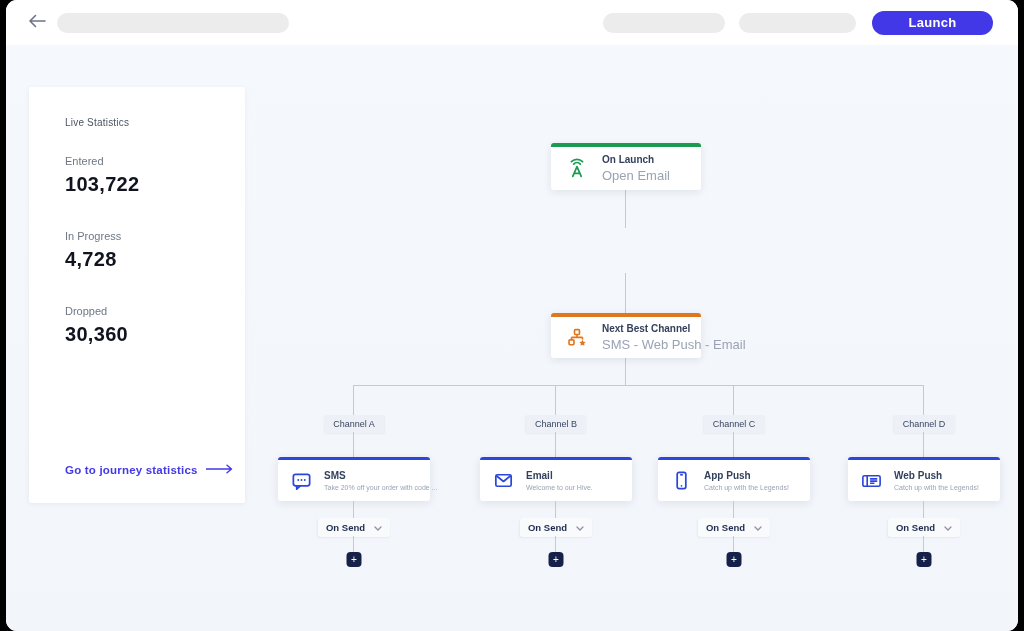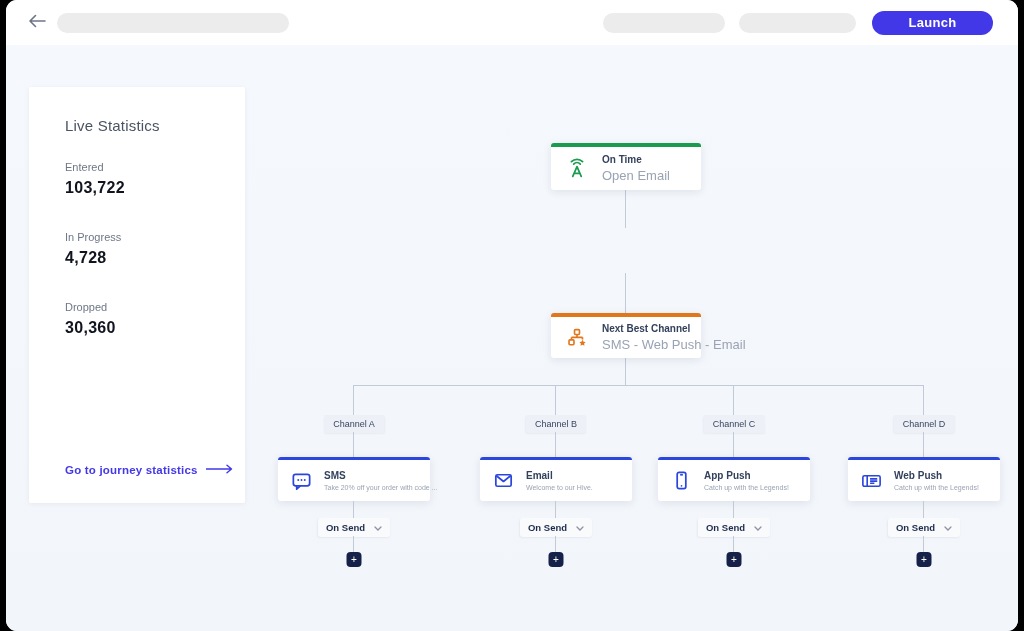--- a/index.html
+++ b/index.html
@@ -21,24 +21,24 @@
                 font-family:"Liberation Sans",sans-serif; display:flex; align-items:center; justify-content:center;
                 cursor:pointer; }
 
   
   .canvas { position:absolute; top:45px; left:0; right:0; bottom:0;
             background:linear-gradient(180deg,#f5f8fc 0%,#f2f5fa 100%); }
 
   
   .stats { position:absolute; left:23px; top:42px; width:216px; height:416px; background:#fff;
            border-radius:2px; box-shadow:0 1px 5px rgba(25,39,80,.06); }
-  .stats-title { margin:30px 0 0 36px; font-size:15px; color:#4a5362; letter-spacing:.2px; }
+  .stats-title { margin:30px 0 0 36px; font-size:10px; color:#4a5362; letter-spacing:.2px; }
   .stat { margin:27px 0 0 36px; }
   .stat-label { font-size:11px; color:#6e7787; }
-  .stat-value { font-size:16px; font-weight:700; color:#10141f; margin-top:6px; letter-spacing:.3px; }
+  .stat-value { font-size:20px; font-weight:700; color:#10141f; margin-top:6px; letter-spacing:.3px; }
   .stat-gap { margin-top:34px; }
   .journey-link { position:absolute; left:36px; bottom:27px; display:flex; align-items:center; gap:8px;
                   color:#4338e8; font-size:11.5px; font-weight:700; cursor:pointer; letter-spacing:.2px; }
 
   
   .vline { position:absolute; width:1px; background:#c2cad8; left:619px; }
   .l1 { top:145px; height:38px; }
   .l2 { top:228px; height:40px; }
   .l3 { top:313px; height:27px; }
   .hline { position:absolute; top:340px; left:348px; width:570px; height:1px; background:#c2cad8; }
@@ -135,21 +135,21 @@
 
     <div class="node n0">
       <div class="node-icon ic-green">
         <svg width="22" height="22" viewBox="0 0 24 24" fill="none" stroke="currentColor" stroke-width="1.9" stroke-linecap="round" stroke-linejoin="round">
           <path d="M12 9.5 L7.4 20 M12 9.5 L16.6 20 M8.9 16.8 L15.1 16.8"></path>
           <path d="M8.4 6.6 a5.1 5.1 0 0 1 7.2 0"></path>
           <path d="M5.9 3.9 a8.7 8.7 0 0 1 12.2 0"></path>
         </svg>
       </div>
       <div class="node-text">
-        <div class="node-title">On Time</div>
+        <div class="node-title">On Launch</div>
         <div class="node-sub">Open Email</div>
       </div>
     </div>
 
 
     <div class="node n2">
       <div class="node-icon ic-orange">
         <svg width="22" height="22" viewBox="0 0 24 24" fill="none" stroke="currentColor" stroke-width="1.8" stroke-linejoin="round">
           <rect x="9.3" y="2.8" width="5.4" height="5.4" rx="1"></rect>
           <path d="M12 8.2 V11.3 M6 11.3 H18 M6 11.3 V14 M18 11.3 V13.6"></path>

